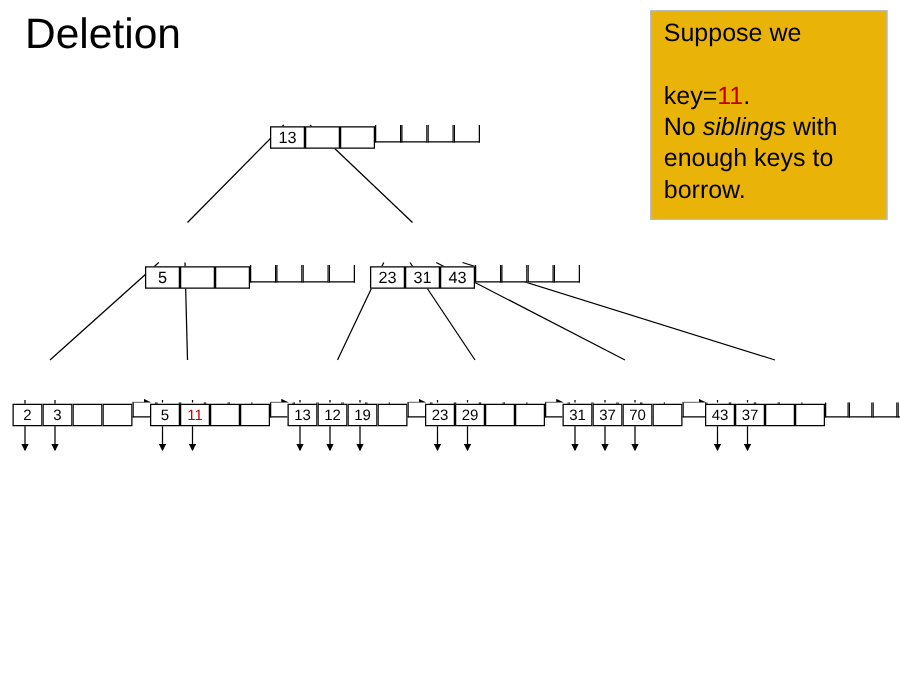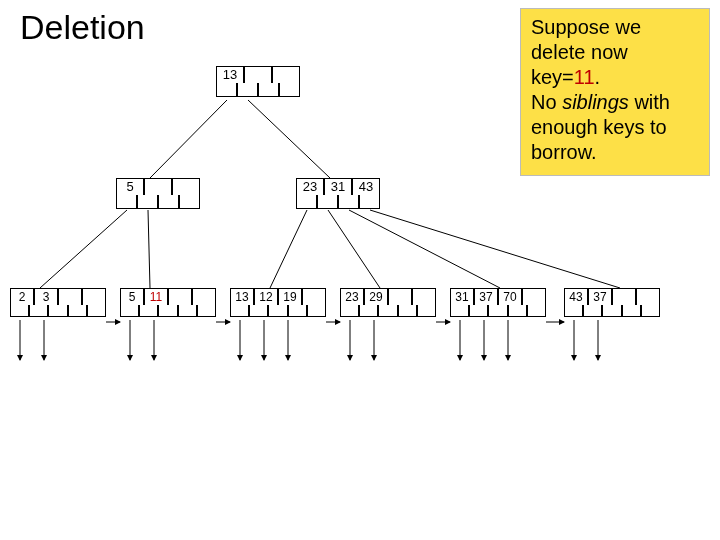--- a/index.html
+++ b/index.html
@@ -17,35 +17,36 @@
     left: 20px;
     top: 8px;
     font-size: 34px;
     color: #000;
   }
   .callout {
     position: absolute;
     right: 10px;
     top: 8px;
     width: 190px;
-    background: #fde047;
+    background: #eab308;
     border: 1px solid #bbb;
     padding: 6px 10px 10px 10px;
     font-size: 20px;
     line-height: 1.25;
     color: #000;
   }
   .callout .hl { color: #c00000; }
   .callout .em { font-style: italic; text-align: right; }
   svg { position: absolute; left: 0; top: 0; }
 
   .node {
     position: absolute;
     display: flex;
-    flex-direction: column;
+    flex-direction: row;
+    margin-top: 35px;
   }
   .keyrow, .ptrrow { display: flex; }
   .kcell, .pcell {
     border: 1px solid #000;
     background: #fff;
     text-align: center;
     font-size: 13px;
     line-height: 16px;
   }
   .kcell { width: 28px; height: 18px; }
@@ -61,21 +62,21 @@
   .leaf .kcell { width: 24px; height: 18px; font-size: 12px; }
   .leaf .pcell { width: 19.2px; height: 12px; }
 </style>
 </head>
 <body>
 
 <div class="title">Deletion</div>
 
 <div class="callout">
   <span>Suppose we</span><br>
-  <span>delete now</span><br>
+  <br>
   <span>key=</span><span class="hl">11</span><span>.</span><br>
   <span>No </span><span class="em">siblings</span><span> with</span><br>
   <span>enough keys to</span><br>
   <span>borrow.</span>
 </div>
 
 <svg width="720" height="540">
   <defs>
     <marker id="arr" markerWidth="6" markerHeight="6" refX="5" refY="3" orient="auto">
       <path d="M0,0 L6,3 L0,6 Z" fill="#000"></path>

